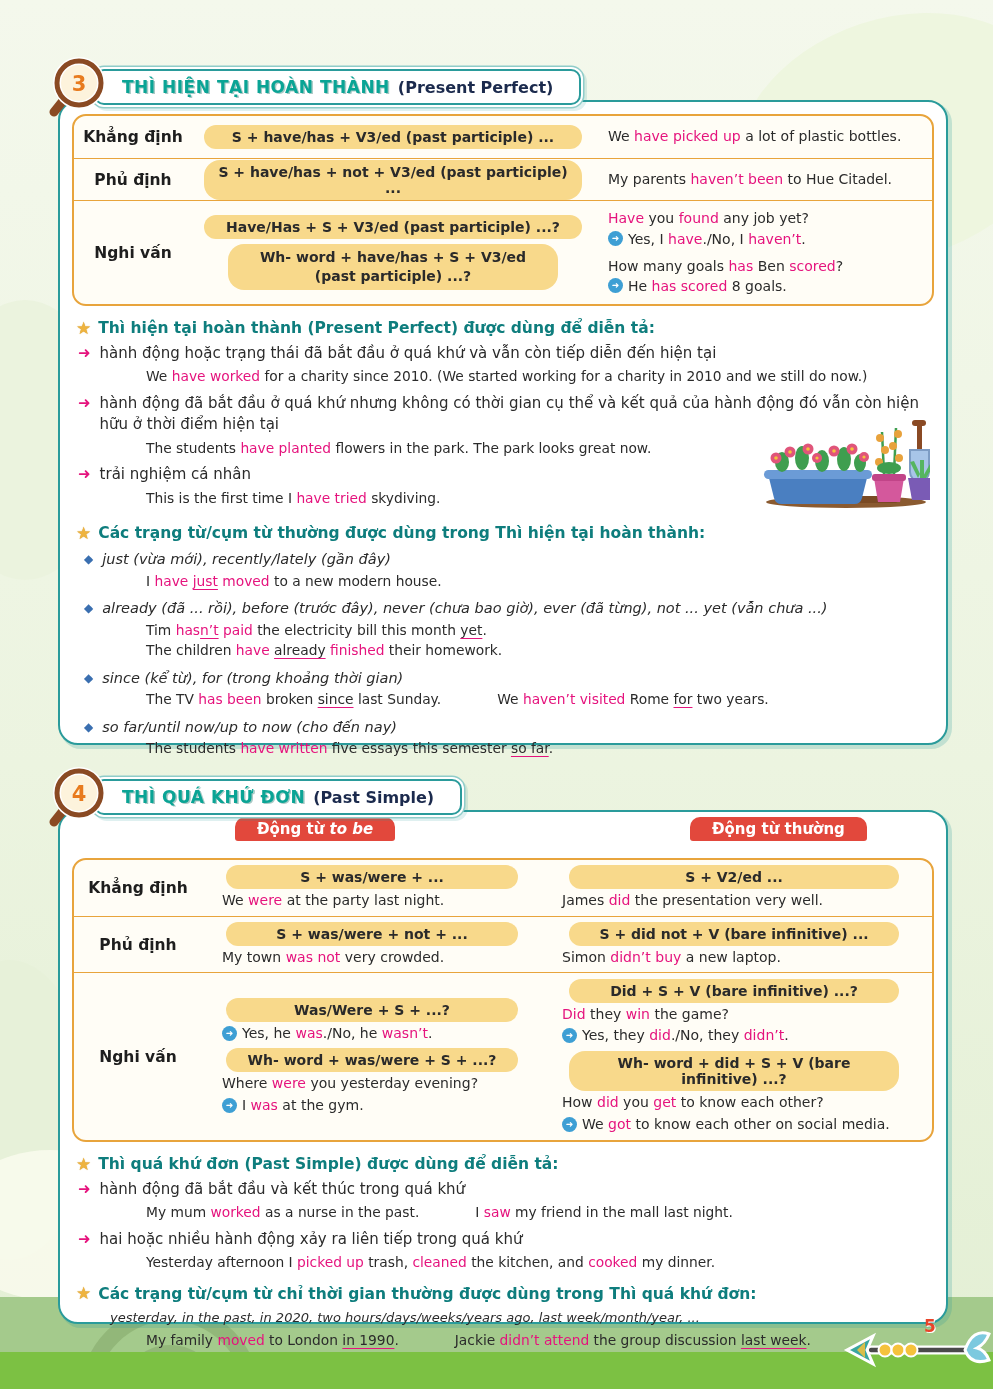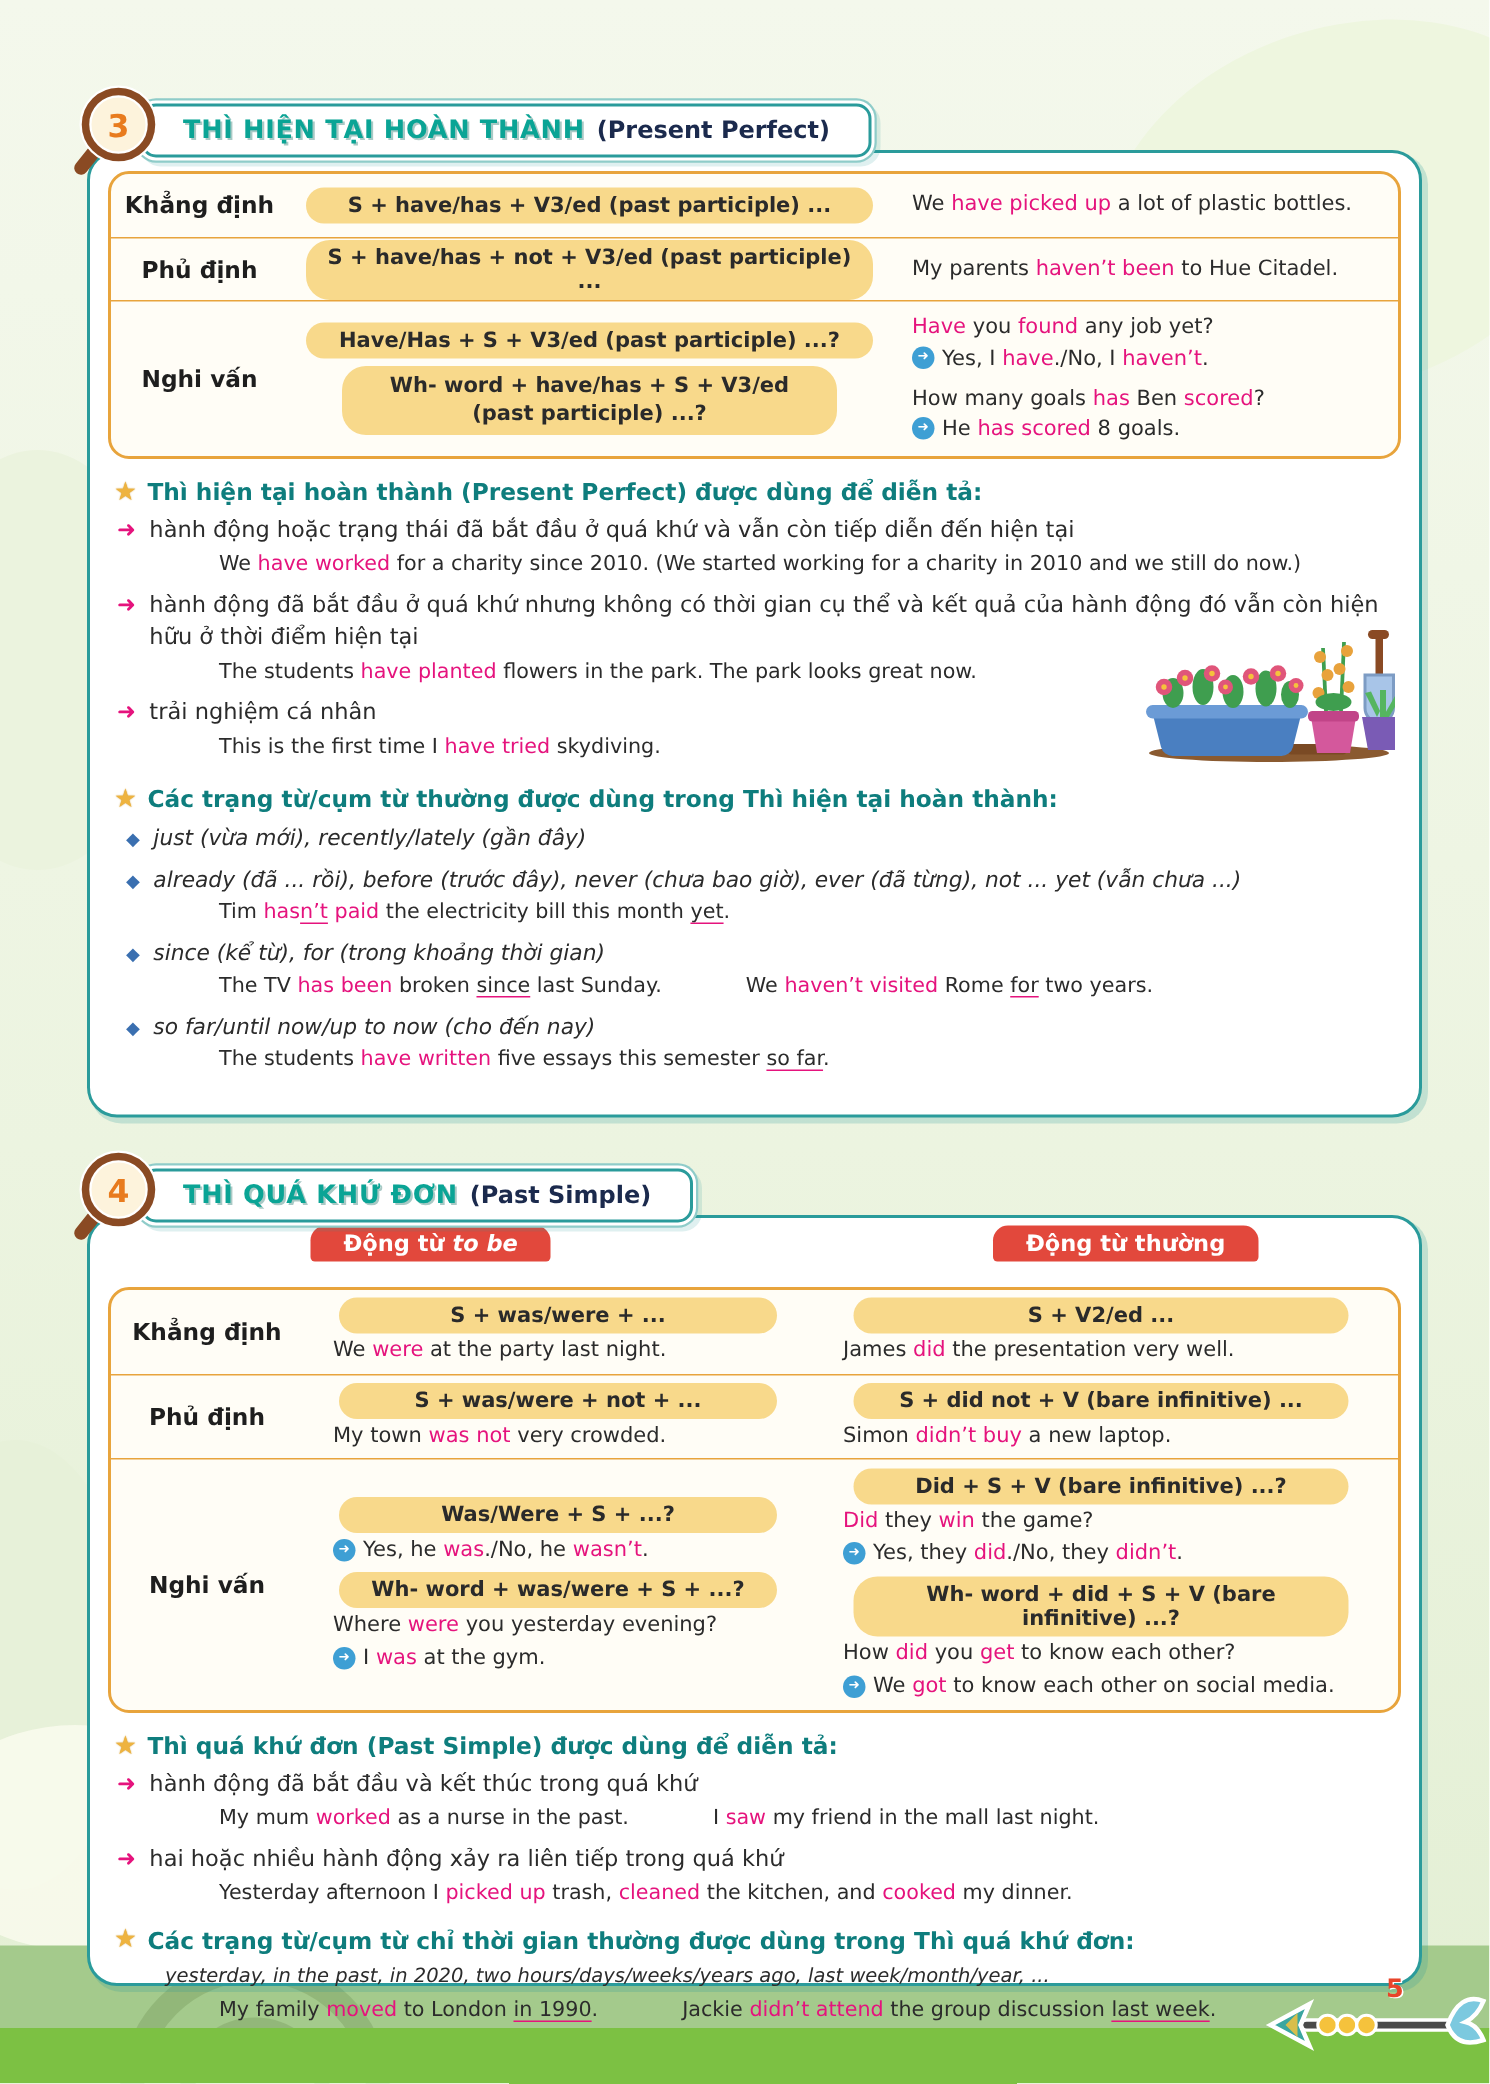--- a/index.html
+++ b/index.html
@@ -56,21 +56,21 @@
   .gap8{height:7px;}
 
   #t4{margin-top:34px;}
   #t4 .glabel{flex:0 0 128px;}
   #t4 .col1{flex:0 0 340px;padding:5px 4px;}
   #t4 .col2{flex:1 1 auto;padding:5px 10px 5px 4px;}
   #t4 .pill{width:88%;}
   #t4 .ex-line{font-size:14px;padding:2px 0 0 16px;line-height:1.4;}
   .badge-red{position:absolute;background:var(--red);color:#fff;font-weight:bold;font-size:15px;
     padding:3px 22px;border-radius:10px 10px 3px 3px;z-index:4;
-    box-shadow:0 0 0 2px rgba(255,255,255,.6);}
+    box-shadow:0 0 0 2px rgba(255,255,255,.6);margin-left:28px;}
   #badge-tobe{top:5px;left:147px;}
   #badge-reg{top:5px;left:602px;}
 
   
   .h-star{display:flex;align-items:center;gap:7px;margin:13px 0 5px 4px;}
   .star{color:var(--gold);font-size:17px;line-height:1;text-shadow:0 0 1px #c98f1d;}
   .h-star b{font-size:15.5px;color:var(--teal-dark);}
   .bullet{display:flex;gap:9px;margin:6px 0 2px 6px;font-size:15px;line-height:1.42;}
   .b-arrow{color:var(--pink);font-weight:bold;font-size:15px;flex:0 0 auto;}
   .ex{padding-left:74px;font-size:13.8px;line-height:1.5;}
@@ -233,25 +233,27 @@
     <div class="ex"><span>This is the first time I </span><span class="seg-p">have tried</span><span> skydiving.</span></div>
 
     <div class="h-star" style="margin-top:16px;">
       <span class="star">★</span>
       <b>Các trạng từ/cụm từ thường được dùng trong Thì hiện tại hoàn thành:</b>
     </div>
     <div class="adv-item">
       <span class="diamond">◆</span>
       <span>just (vừa mới), recently/lately (gần đây)</span>
     </div>
+    <div class="ex"><span>I </span><span class="seg-p">have </span><span class="seg-pu">just</span><span class="seg-p"> moved</span><span> to a new modern house.</span></div>
     <div class="adv-item">
       <span class="diamond">◆</span>
       <span>already (đã ... rồi), before (trước đây), never (chưa bao giờ), ever (đã từng), not ... yet (vẫn chưa ...)</span>
     </div>
     <div class="ex"><span>Tim </span><span class="seg-p">has</span><span class="seg-pu">n’t</span><span class="seg-p"> paid</span><span> the electricity bill this month </span><span class="seg-u">yet</span><span>.</span></div>
+    <div class="ex"><span>The children </span><span class="seg-p">have </span><span class="seg-u">already</span><span> </span><span class="seg-p">finished</span><span> their homework.</span></div>
     <div class="adv-item">
       <span class="diamond">◆</span>
       <span>since (kể từ), for (trong khoảng thời gian)</span>
     </div>
     <div class="ex two">
       <span><span>The TV </span><span class="seg-p">has been</span><span> broken </span><span class="seg-u">since</span><span> last Sunday.</span></span>
       <span><span>We </span><span class="seg-p">haven’t visited</span><span> Rome </span><span class="seg-u">for</span><span> two years.</span></span>
     </div>
     <div class="adv-item">
       <span class="diamond">◆</span>

